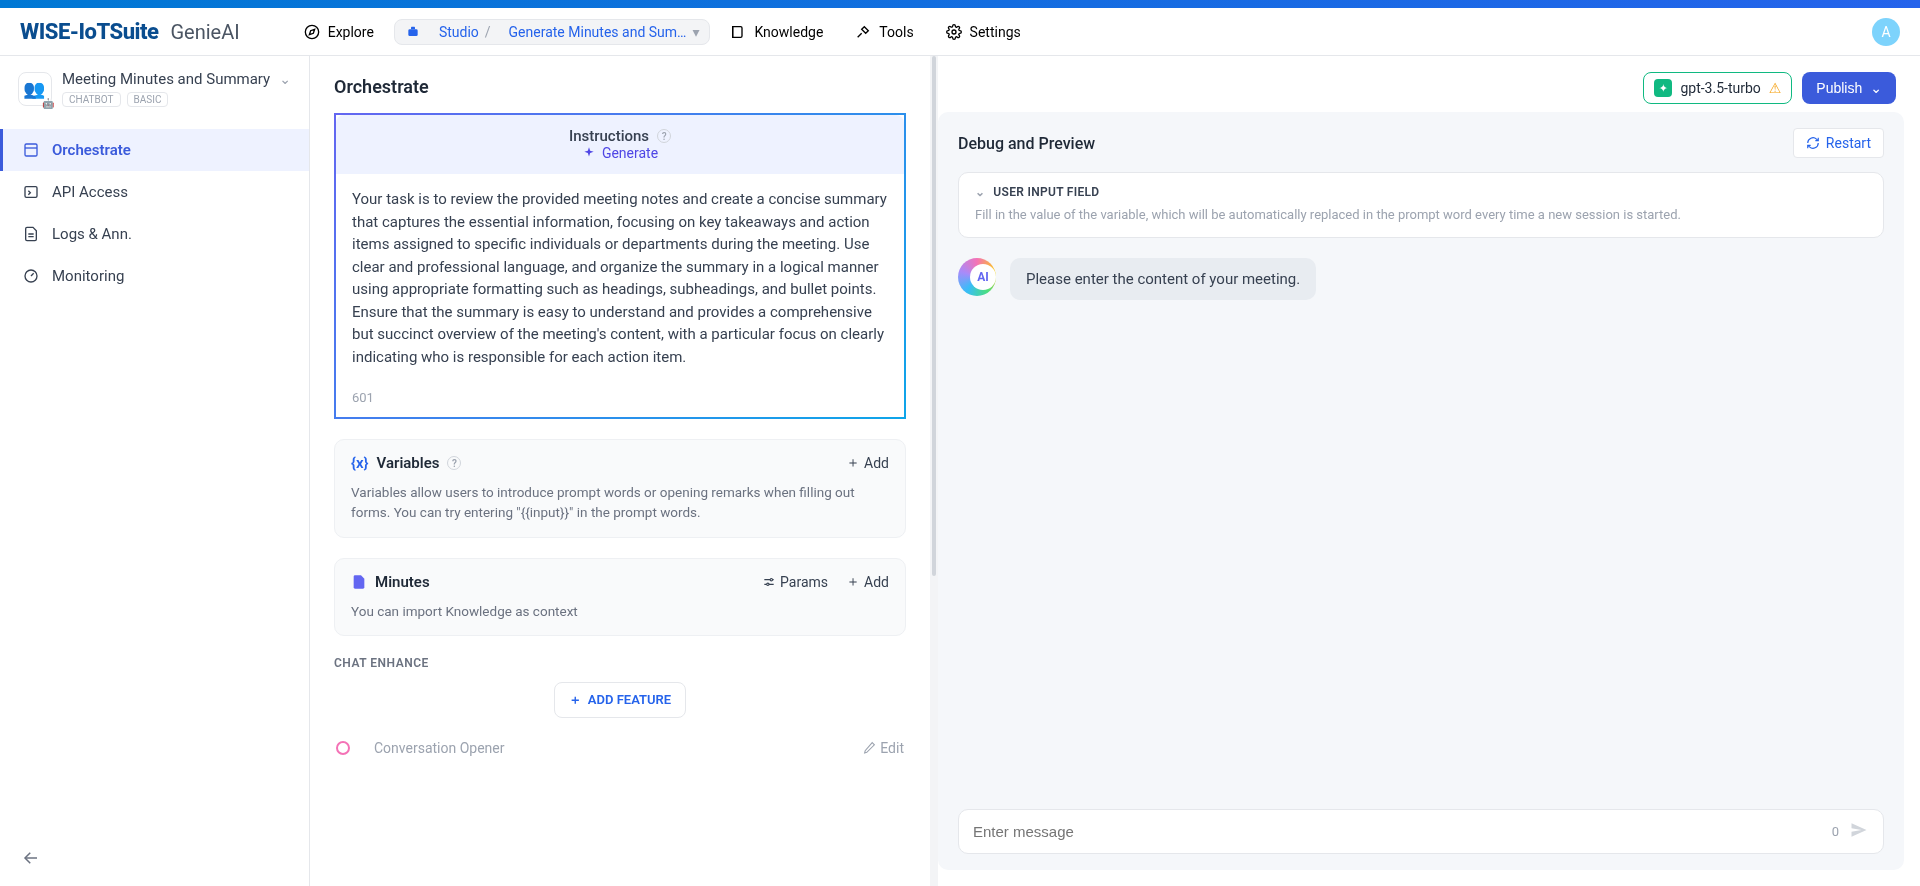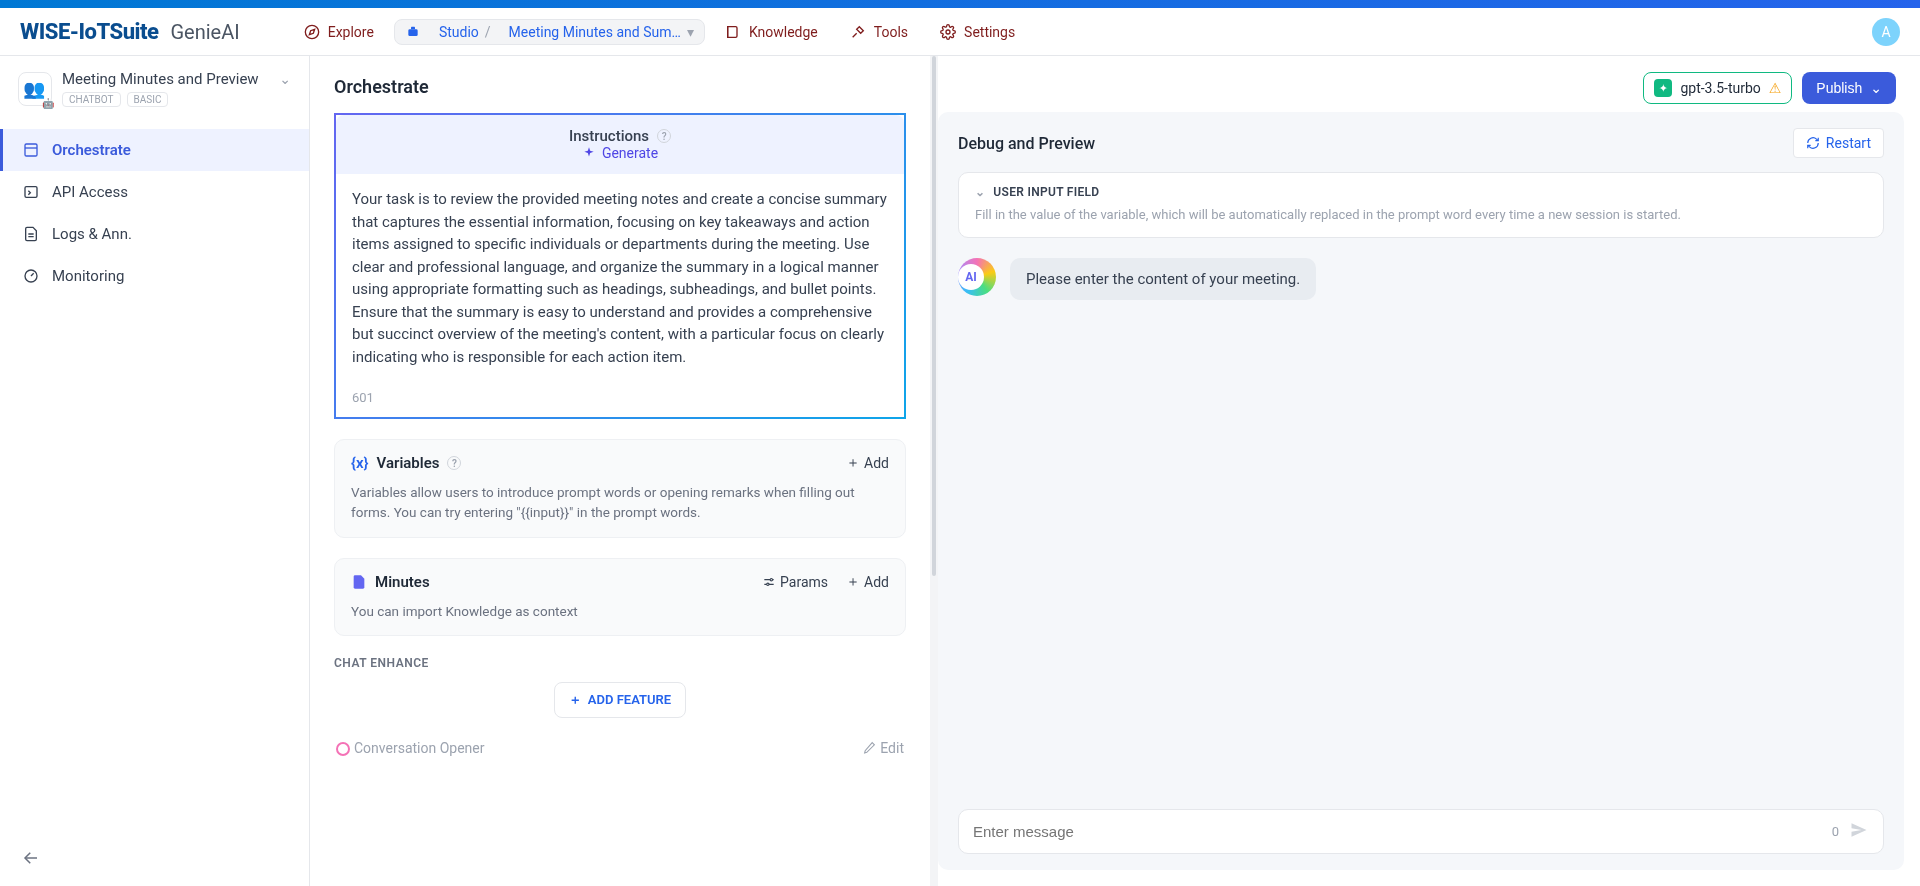--- a/index.html
+++ b/index.html
@@ -4,21 +4,21 @@
 <style>
 * { box-sizing: border-box; margin: 0; padding: 0; }
 body { font-family: -apple-system, BlinkMacSystemFont, "Segoe UI", Roboto, sans-serif; font-size: 14px; color: #1f2937; background: #fff; }
 
 .top-bar { height: 8px; background: linear-gradient(90deg, #0078d4, #2563eb); }
 
 .header { display: flex; align-items: center; height: 48px; padding: 0 20px; border-bottom: 1px solid #e5e7eb; gap: 12px; }
 .logo-main { font-size: 22px; font-weight: 800; color: #0a4d8f; letter-spacing: -0.5px; }
 .logo-sub { font-size: 20px; color: #4b5563; }
 .nav { display: flex; align-items: center; gap: 8px; margin-left: 40px; flex: 1; }
-.nav-item { display: flex; align-items: center; gap: 8px; padding: 6px 12px; color: #7f1d1d; cursor: pointer; border-radius: 6px; }
+.nav-item { display: flex; align-items: center; gap: 8px; padding: 6px 12px; color: #000000; cursor: pointer; border-radius: 6px; }
 .nav-pill { display: flex; align-items: center; gap: 6px; background: #f3f4f6; border: 1px solid #e5e7eb; border-radius: 8px; padding: 4px 10px; }
 .nav-pill .seg { color: #2563eb; margin-left: 12px; }
 .nav-pill .sep { color: #9ca3af; }
 .nav-pill .chev { color: #9ca3af; }
 .avatar { width: 28px; height: 28px; border-radius: 50%; background: #7dd3fc; color: #fff; display: flex; align-items: center; justify-content: center; font-size: 14px; margin-left: auto; }
 
 .body-wrap { display: flex; height: calc(100vh - 56px); }
 
 .sidebar { width: 310px; border-right: 1px solid #e5e7eb; display: flex; flex-direction: column; padding-top: 14px; }
 .sb-head { display: flex; align-items: center; gap: 10px; padding: 0 18px 12px 18px; }
@@ -55,21 +55,21 @@
 .plain-card { background: #f9fafb; border: 1px solid #eef0f3; border-radius: 10px; margin-bottom: 20px; padding: 14px 16px; }
 .plain-head { display: flex; align-items: center; justify-content: space-between; margin-bottom: 10px; }
 .plain-title { font-size: 15px; font-weight: 600; color: #1f2937; display: flex; align-items: center; gap: 8px; }
 .muted { color: #6b7280; font-size: 13.5px; line-height: 1.5; }
 .link-btn { color: #374151; font-size: 14px; display: flex; align-items: center; gap: 4px; cursor: pointer; }
 .ctx-actions { display: flex; gap: 18px; }
 
 .section-label { font-size: 12px; letter-spacing: 0.5px; color: #6b7280; font-weight: 600; margin: 8px 0 12px; }
 .add-feature { color: #2563eb; font-weight: 600; font-size: 13px; display: flex; align-items: center; gap: 6px; justify-content: center; border: 1px solid #e5e7eb; background: #fff; border-radius: 8px; padding: 8px 14px; width: fit-content; margin: 0 auto 14px; }
 .opener { display: flex; align-items: center; justify-content: space-between; padding: 8px 2px; color: #9ca3af; }
-.opener .left { display: flex; align-items: flex-end; gap: 4px; }
+.opener .left { display: flex; align-items: center; gap: 24px; }
 .opener .ring { width: 14px; height: 14px; border-radius: 50%; border: 2px solid #f472b6; }
 
 .divider-v { width: 8px; background: #f3f4f6; position: relative; }
 .divider-v::before { content: ""; position: absolute; top: 0; left: 2px; width: 4px; height: 520px; background: #d1d5db; border-radius: 2px; }
 
 .col-right { flex: 1; display: flex; flex-direction: column; padding: 0; }
 .right-head { display: flex; align-items: center; gap: 10px; padding: 16px 24px 8px; }
 .model-pill { border: 1.5px solid #10b981; border-radius: 8px; padding: 6px 10px; display: flex; align-items: center; gap: 8px; background: #fff; }
 .model-ic { width: 18px; height: 18px; border-radius: 4px; background: #10b981; color: #fff; display: flex; align-items: center; justify-content: center; font-size: 11px; }
 .warn-ic { color: #f59e0b; }
@@ -79,21 +79,21 @@
 .pv-head { display: flex; align-items: center; justify-content: space-between; margin-bottom: 14px; gap: 8px; }
 .pv-title { font-size: 16px; font-weight: 500; color: #1f2937; }
 .restart { color: #2563eb; font-size: 14px; display: flex; align-items: center; gap: 6px; cursor: pointer; background: #fff; border: 1px solid #e5e7eb; border-radius: 4px; padding: 6px 12px; }
 
 .input-card { background: #fff; border: 1px solid #e5e7eb; border-radius: 10px; padding: 12px 16px; margin-bottom: 20px; }
 .input-card .hd { display: flex; align-items: center; gap: 8px; font-size: 12px; font-weight: 600; color: #374151; letter-spacing: 0.3px; margin-bottom: 6px; }
 .input-card .hd .chev { color: #9ca3af; transform: rotate(0deg); }
 .input-card .desc { font-size: 13px; color: #9ca3af; line-height: 1.5; }
 
 .chat-row { display: flex; gap: 14px; align-items: flex-start; }
-.ai-avatar { width: 38px; height: 38px; border-radius: 50%; background: conic-gradient(#f472b6,#facc15,#4ade80,#38bdf8,#a78bfa,#f472b6); display: flex; align-items: center; justify-content: flex-start; }
+.ai-avatar { width: 38px; height: 38px; border-radius: 50%; background: conic-gradient(#f472b6,#facc15,#4ade80,#38bdf8,#a78bfa,#f472b6); display: flex; align-items: center; justify-content: flex-end; }
 .ai-avatar .inner { width: 26px; height: 26px; border-radius: 50%; background: #fff; display: flex; align-items: center; justify-content: center; font-size: 12px; color: #6366f1; font-weight: 700; }
 .bubble { background: #e8ecf1; border-radius: 10px; padding: 12px 16px; font-size: 15px; color: #374151; }
 
 .composer { margin-top: auto; background: #fff; border: 1px solid #e5e7eb; border-radius: 10px; padding: 10px 14px; display: flex; align-items: center; gap: 10px; }
 .composer input { flex: 1; border: none; outline: none; font-size: 15px; color: #374151; }
 .composer .cnt { color: #9ca3af; font-size: 13px; }
 .composer .send { color: #d1d5db; }
 
 svg { flex-shrink: 0; }
 </style>
@@ -115,21 +115,21 @@
       <span>Explore</span>
     </div>
 
     <div class="nav-pill">
       <svg width="16" height="16" viewBox="0 0 24 24" fill="#2563eb">
           <rect x="5" y="8" width="14" height="10" rx="2"></rect>
           <rect x="9" y="4" width="6" height="4" rx="1"></rect>
         </svg>
       <span class="seg">Studio</span>
       <span class="sep">/</span>
-      <span class="seg">Meeting Minutes and Sum…</span>
+      <span class="seg">Generate Minutes and Sum…</span>
       <span class="chev">▾</span>
     </div>
 
     <div class="nav-item">
       <svg width="16" height="16" viewBox="0 0 24 24" fill="none" stroke="currentColor" stroke-width="2">
           <path d="M4 4h12a2 2 0 012 2v12a2 2 0 01-2 2H4z"></path>
           <path d="M4 4v16"></path>
         </svg>
       <span>Knowledge</span>
     </div>
@@ -153,21 +153,21 @@
       <span>A</span>
     </div>
 </div>
 
 <div class="body-wrap">
   <div class="sidebar">
     <div class="sb-head">
       <div class="sb-emoji">👥<span class="corner">🤖</span></div>
       <div style="flex:1">
         <div class="sb-title-row">
-          <span class="sb-title">Meeting Minutes and Preview</span>
+          <span class="sb-title">Meeting Minutes and Summary</span>
           <span class="sb-chev">⌄</span>
         </div>
         <div class="sb-tags">
           <span class="tag">CHATBOT</span>
           <span class="tag">BASIC</span>
         </div>
       </div>
     </div>
 
     <div class="sb-menu">

